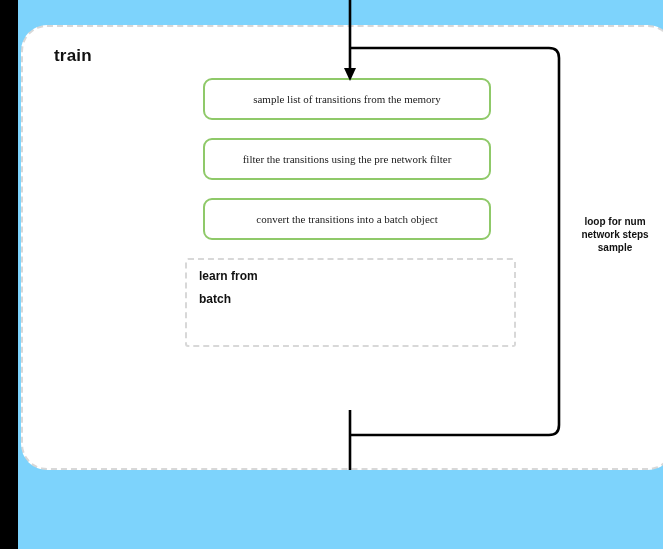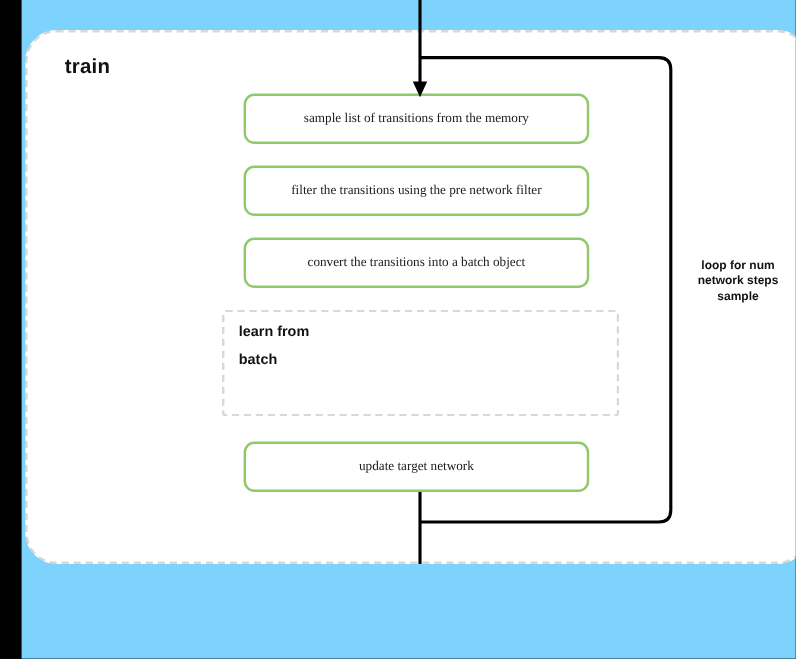--- a/index.html
+++ b/index.html
@@ -132,23 +132,20 @@
     <span class="label">convert the transitions into a batch object</span>
   </div>
 
   <div id="box-filter" class="proc-box">
     <span class="label">filter the transitions using the pre network filter</span>
   </div>
 
   <div id="learn-group"></div>
   <div id="learn-title"><span>learn from</span><br><span>batch</span></div>
 
-  <div id="box-update" class="proc-box">
-    <span class="label">update target network</span>
-  </div>
 
   <div id="loop-label"><span>loop for num</span><br><span>network steps</span><br><span>sample</span></div>
 
   <svg id="connectors" viewBox="0 0 663 549">
 
     <path d="M332,0 L332,73" stroke="#000000" stroke-width="2.6" fill="none"></path>
     <polygon points="332,81 326,68 338,68" fill="#000000"></polygon>
 
     <path d="M332,48 L531,48 Q541,48 541,58 L541,425 Q541,435 531,435 L332,435" stroke="#000000" stroke-width="2.6" fill="none" stroke-linecap="butt"></path>
 

